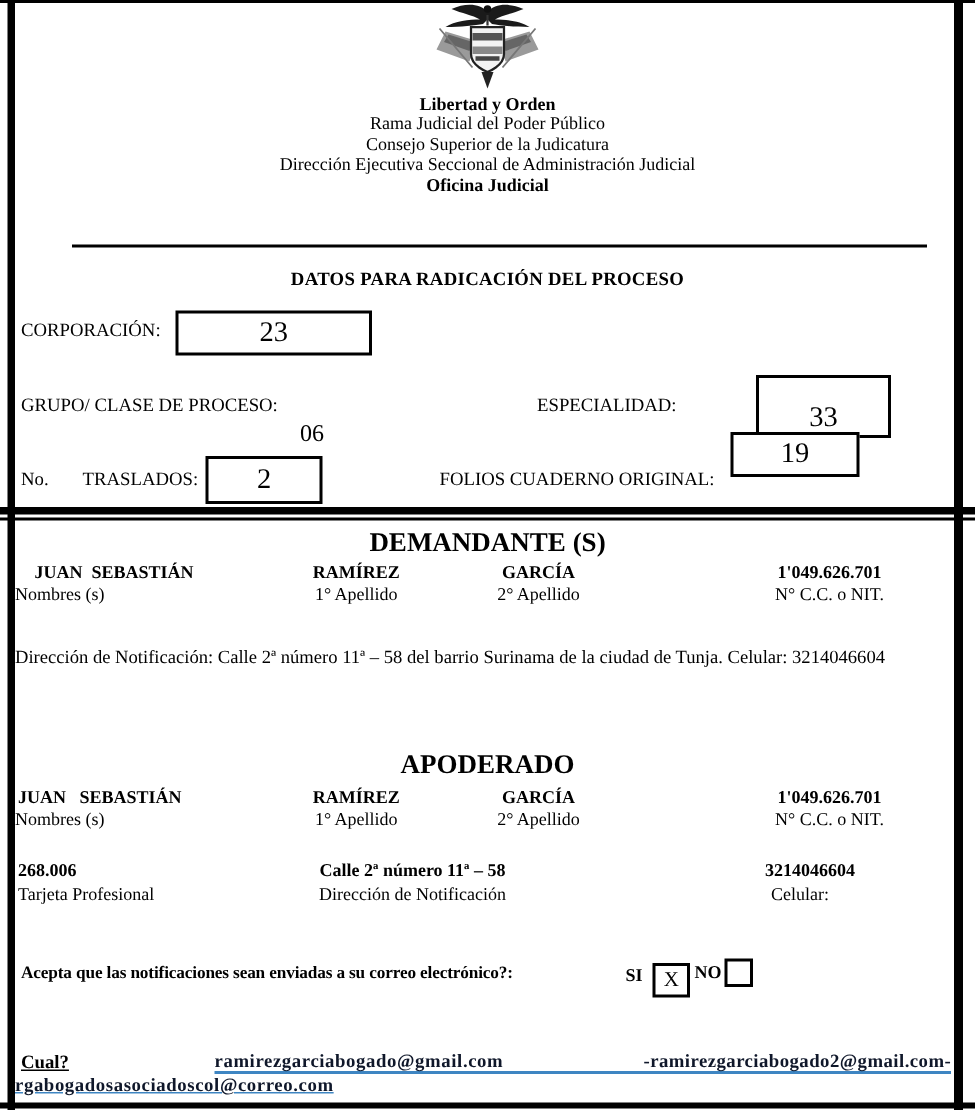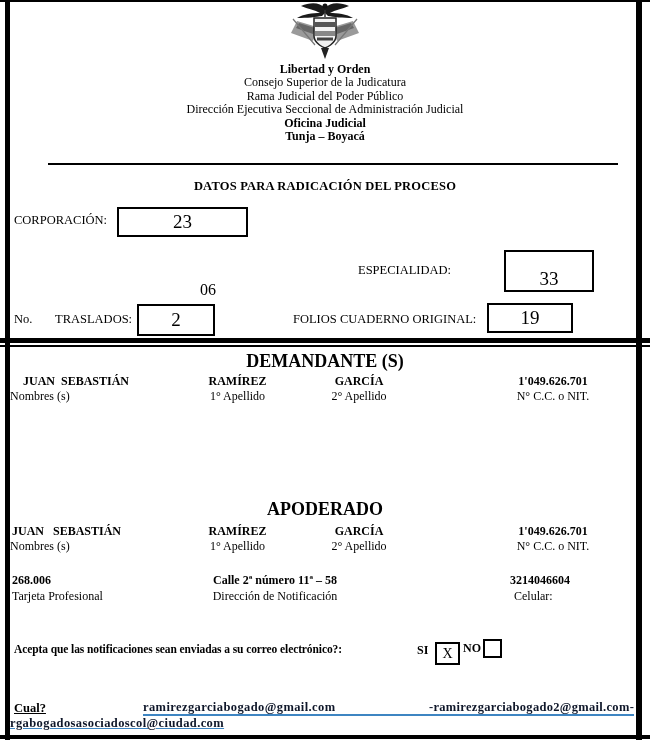--- a/index.html
+++ b/index.html
@@ -53,67 +53,68 @@
       <path d="M37 17 h22 v18 c0 8 -11 12 -11 12 s-11 -4 -11 -12 Z" fill="#f2f2f2" stroke="#222" stroke-width="1.5"></path>
       <rect x="38" y="21" width="20" height="5" fill="#555"></rect>
       <rect x="38" y="30" width="20" height="5" fill="#888"></rect>
       <path d="M40 38 h16" stroke="#444" stroke-width="3"></path>
       <path d="M44 47 L48 58 L52 47 Z" fill="#222"></path>
     </svg>
   </div>
 
   <div class="hdr">
     <div class="bold">Libertad y Orden</div>
+    <div>Rama Judicial del Poder Público</div>
     <div>Consejo Superior de la Judicatura</div>
-    <div>Rama Judicial del Poder Público</div>
     <div>Dirección Ejecutiva Seccional de Administración Judicial</div>
     <div class="bold">Oficina Judicial</div>
-    <div class="bold">Tunja – Boyacá</div>
   </div>
 
   <div class="rule"></div>
 
   <div class="title">DATOS PARA RADICACIÓN DEL PROCESO</div>
 
   <span class="abs lbl" style="top:213px;left:14px;">CORPORACIÓN:</span>
   <div class="abs box" style="top:207px;left:117px;width:127px;height:26px;">
     <span>23</span>
   </div>
 
+  <span class="abs lbl" style="top:263px;left:14px;">GRUPO/ CLASE DE PROCESO:</span>
   <span class="abs" style="top:259px;left:200px;font-size:16px;margin-top:22px;">06</span>
   <span class="abs lbl" style="top:263px;left:358px;">ESPECIALIDAD:</span>
   <div class="abs box" style="top:250px;left:504px;width:86px;height:36px;align-items:flex-end;padding-top:2px;">
     <span>33</span>
   </div>
 
   <span class="abs lbl" style="top:312px;left:14px;">No.</span>
   <span class="abs lbl" style="top:312px;left:55px;">TRASLADOS:</span>
   <div class="abs box" style="top:304px;left:137px;width:74px;height:28px;">
     <span>2</span>
   </div>
   <span class="abs lbl" style="top:312px;left:293px;">FOLIOS CUADERNO ORIGINAL:</span>
-  <div class="abs box" style="top:303px;left:487px;width:82px;height:26px;">
+  <div class="abs box" style="top:288px;left:487px;width:82px;height:26px;">
     <span>19</span>
   </div>
 
   <div class="div-thick"></div>
   <div class="div-thin"></div>
 
   <div class="sec-title" style="top:351px;">DEMANDANTE (S)</div>
 
   <span class="abs val" style="top:374px;left:23px;">JUAN  SEBASTIÁN</span>
   <span class="abs val c" style="top:374px;left:180px;width:115px;">RAMÍREZ</span>
   <span class="abs val c" style="top:374px;left:303px;width:112px;">GARCÍA</span>
   <span class="abs val c" style="top:374px;left:494px;width:118px;">1'049.626.701</span>
 
   <span class="abs small" style="top:389px;left:10px;">Nombres (s)</span>
   <span class="abs small c" style="top:389px;left:180px;width:115px;">1° Apellido</span>
   <span class="abs small c" style="top:389px;left:303px;width:112px;">2° Apellido</span>
   <span class="abs small c" style="top:389px;left:494px;width:118px;">N° C.C. o NIT.</span>
 
+  <div class="dir-line" style="top:431px;">Dirección de Notificación: Calle 2ª número 11ª – 58 del barrio Surinama de la ciudad de Tunja. Celular: 3214046604</div>
 
   <div class="sec-title" style="top:499px;">APODERADO</div>
 
   <span class="abs val" style="top:524px;left:12px;">JUAN   SEBASTIÁN</span>
   <span class="abs val c" style="top:524px;left:180px;width:115px;">RAMÍREZ</span>
   <span class="abs val c" style="top:524px;left:303px;width:112px;">GARCÍA</span>
   <span class="abs val c" style="top:524px;left:494px;width:118px;">1'049.626.701</span>
 
   <span class="abs small" style="top:539px;left:10px;">Nombres (s)</span>
   <span class="abs small c" style="top:539px;left:180px;width:115px;">1° Apellido</span>
@@ -133,15 +134,15 @@
   <div class="abs chk" style="top:642px;left:435px;width:21px;height:19px;font-size:14px;">
     <span>X</span>
   </div>
   <span class="abs bold" style="top:641px;left:463px;font-size:12px;">NO</span>
   <div class="abs chk" style="top:639px;left:483px;width:15px;height:15px;"></div>
 
   <span class="abs cual" style="top:701px;left:14px;text-align:right;">Cual?</span>
   <div class="abs blue-underline" style="top:700px;left:143px;width:491px;height:14px;"></div>
   <a class="abs blue" style="top:700px;left:143px;">ramirezgarciabogado@gmail.com</a>
   <a class="abs blue" style="top:700px;left:429px;letter-spacing:.3px;">-ramirezgarciabogado2@gmail.com-</a>
-  <a class="abs blue u-blue" style="top:716px;left:10px;">rgabogadosasociadoscol@ciudad.com</a>
+  <a class="abs blue u-blue" style="top:716px;left:10px;">rgabogadosasociadoscol@correo.com</a>
 
 </div>
 
 </body></html>

